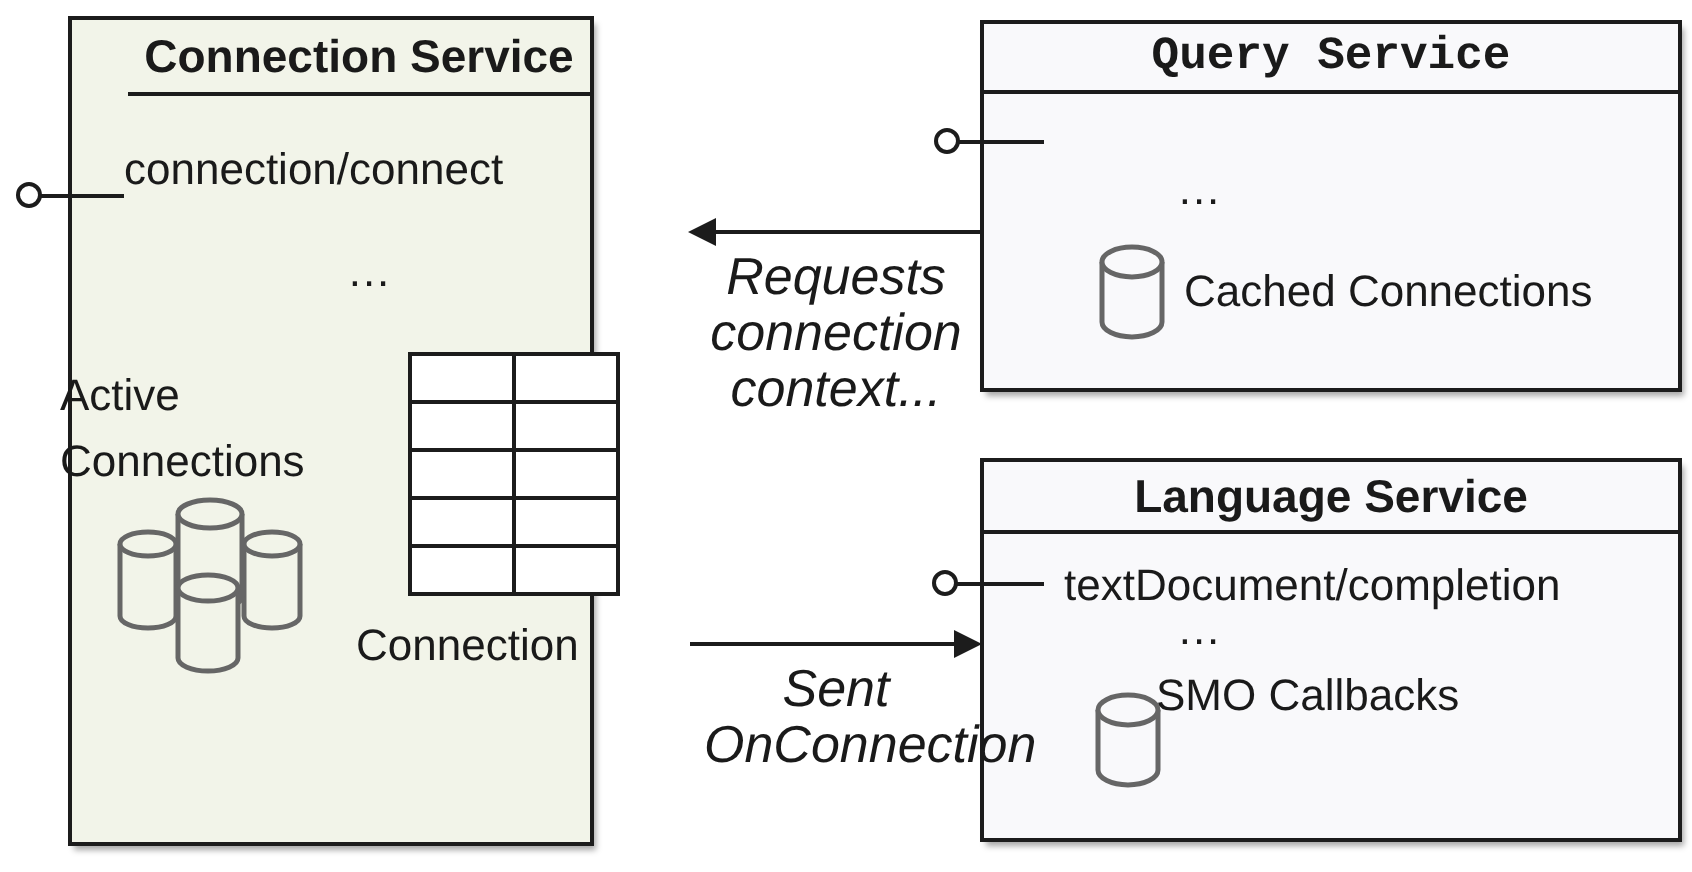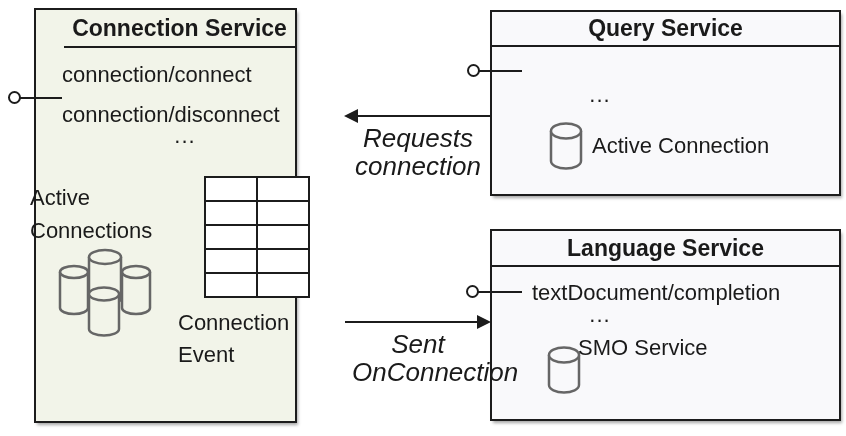--- a/index.html
+++ b/index.html
@@ -13,21 +13,21 @@
   body{background:#ffffff;font-family:"Liberation Sans",sans-serif;color:var(--text);}
   .canvas{position:relative;width:846px;height:436px;background:#ffffff;overflow:hidden;}
 
   .service-box{position:absolute;border:2px solid var(--border);box-shadow:2px 3px 3px -1px rgba(0,0,0,0.35);}
   .box-connection{left:34px;top:8px;width:263px;height:415px;background:var(--connection-box-bg);padding-left:28px;}
   .box-query{left:490px;top:10px;width:351px;height:186px;background:var(--service-box-bg);}
   .box-language{left:490px;top:229px;width:351px;height:192px;background:var(--service-box-bg);}
 
   .box-title{width:100%;border-bottom:2px solid var(--border);text-align:center;font-weight:700;font-size:23px;}
   .box-connection .box-title{height:38px;line-height:36px;}
-  .box-query .box-title{height:35px;line-height:33px;}
+  .box-query .box-title{height:35px;line-height:33px;font-family:Liberation Mono, monospace;}
   .box-language .box-title{height:36px;line-height:34px;}
 
   .t{position:absolute;font-size:22px;white-space:nowrap;}
   .tc{text-align:left;white-space:normal;}
   .ellipsis{font-weight:400;letter-spacing:1px;}
 
   
   .stub-circle{position:absolute;width:13px;height:13px;border:2px solid var(--border);border-radius:50%;background:#ffffff;z-index:4;}
   .stub-line{position:absolute;height:2px;background:var(--border);z-index:3;}
 
@@ -49,22 +49,21 @@
   svg .cyl-small{fill:var(--service-box-bg);stroke:var(--icon-stroke);stroke-width:2.5;}
 </style>
 </head>
 <body>
 
 <div class="canvas">
 
   <div class="service-box box-connection">
     <div class="box-title">Connection Service</div>
   </div>
-  <div class="t" style="left:62px;top:62px;">connection/connect</div>
-  <div class="t" style="left:62px;top:102px;">connection/disconnect</div>
+  <div class="t" style="left:62px;top:72px;">connection/connect</div>
   <div class="t ellipsis" style="left:150px;top:123px;width:70px;text-align:center;">...</div>
 
   <div class="t tc" style="left:30px;top:181px;width:160px;line-height:33px;">
     <div>Active</div>
     <div>Connections</div>
   </div>
 
   <svg class="icon-abs" style="left:54px;top:246px;" width="102" height="92" viewBox="0 0 102 92">
 
     <path class="cyl" d="M6,26 L6,62 A14,6 0 0 0 34,62 L34,26"></path>
@@ -88,53 +87,53 @@
     <div class="cell"></div>
     <div class="cell"></div>
     <div class="cell"></div>
     <div class="cell"></div>
     <div class="cell"></div>
     <div class="cell"></div>
   </div>
 
   <div class="t tc" style="left:178px;top:307px;width:160px;line-height:32px;">
     <div>Connection</div>
-    <div>Event</div>
   </div>
 
   <div class="service-box box-query">
     <div class="box-title">Query Service</div>
   </div>
   <div class="t ellipsis" style="left:570px;top:82px;width:60px;text-align:center;">...</div>
 
   <svg class="icon-abs" style="left:549px;top:122px;" width="34" height="48" viewBox="0 0 34 48">
     <path class="cyl-small" d="M2,9 L2,39 A15,7.5 0 0 0 32,39 L32,9"></path>
     <ellipse class="cyl-small" cx="17" cy="9" rx="15" ry="7.5"></ellipse>
   </svg>
-  <div class="t" style="left:592px;top:133px;">Active Connection</div>
+  <div class="t" style="left:592px;top:133px;">Cached Connections</div>
 
   <div class="service-box box-language">
     <div class="box-title">Language Service</div>
   </div>
   <div class="t" style="left:532px;top:280px;text-align:center;">textDocument/completion</div>
   <div class="t ellipsis" style="left:570px;top:302px;width:60px;text-align:center;">...</div>
 
   <svg class="icon-abs" style="left:547px;top:346px;" width="34" height="48" viewBox="0 0 34 48">
     <path class="cyl-small" d="M2,9 L2,39 A15,7.5 0 0 0 32,39 L32,9"></path>
     <ellipse class="cyl-small" cx="17" cy="9" rx="15" ry="7.5"></ellipse>
   </svg>
   <div class="t tc" style="left:578px;top:334px;width:226px;line-height:28px;">
-    <div>SMO Service</div>
+    <div>SMO Callbacks</div>
   </div>
 
   <div class="edge-line" style="left:356px;top:115px;width:134px;"></div>
   <div class="arrowhead arrow-left" style="left:344px;top:109px;"></div>
   <div class="edge-label" style="left:352px;top:124px;width:132px;">
     <div>Requests</div>
     <div>connection</div>
+    <div>context...</div>
   </div>
 
   <div class="edge-line" style="left:345px;top:321px;width:134px;"></div>
   <div class="arrowhead arrow-right" style="left:477px;top:315px;"></div>
   <div class="edge-label" style="left:352px;top:330px;width:132px;">
     <div>Sent</div>
     <div>OnConnection</div>
   </div>
 
   <div class="stub-line" style="left:18px;top:97px;width:44px;"></div>

